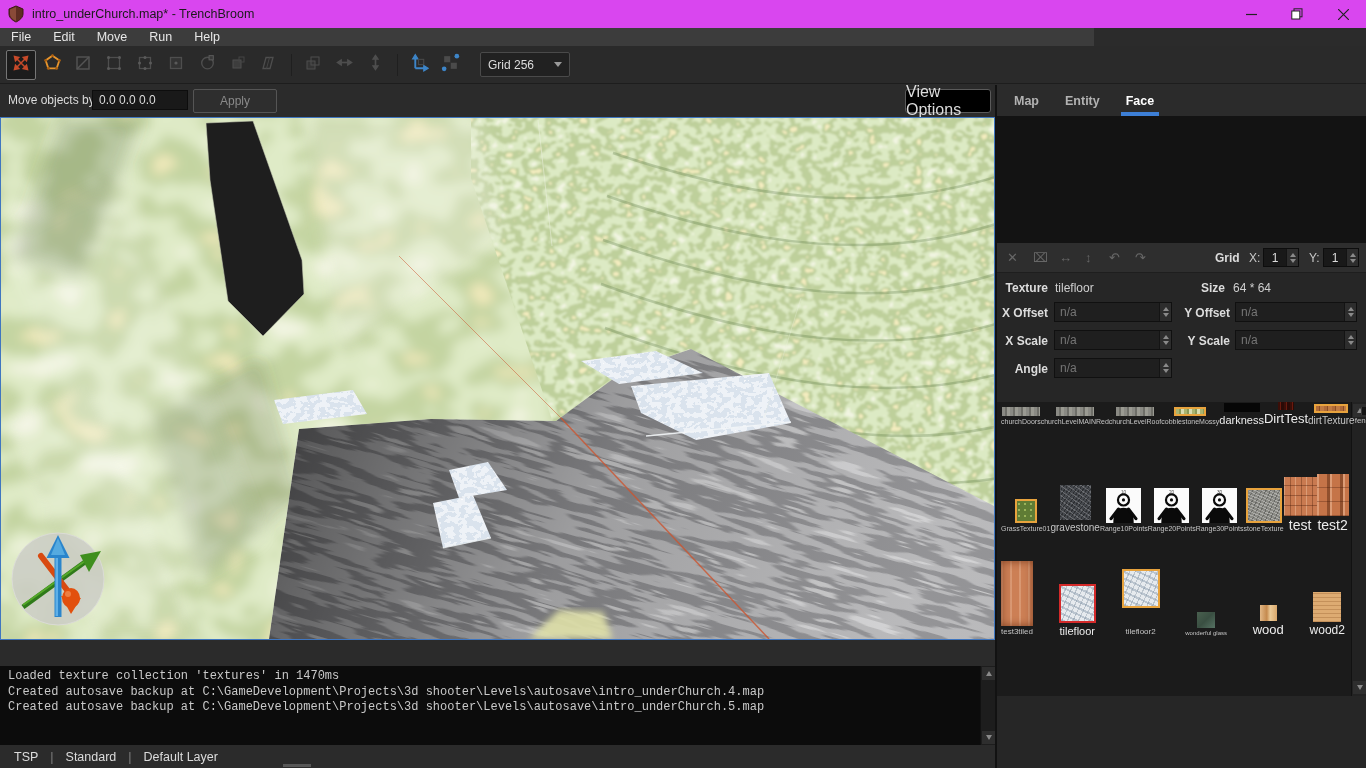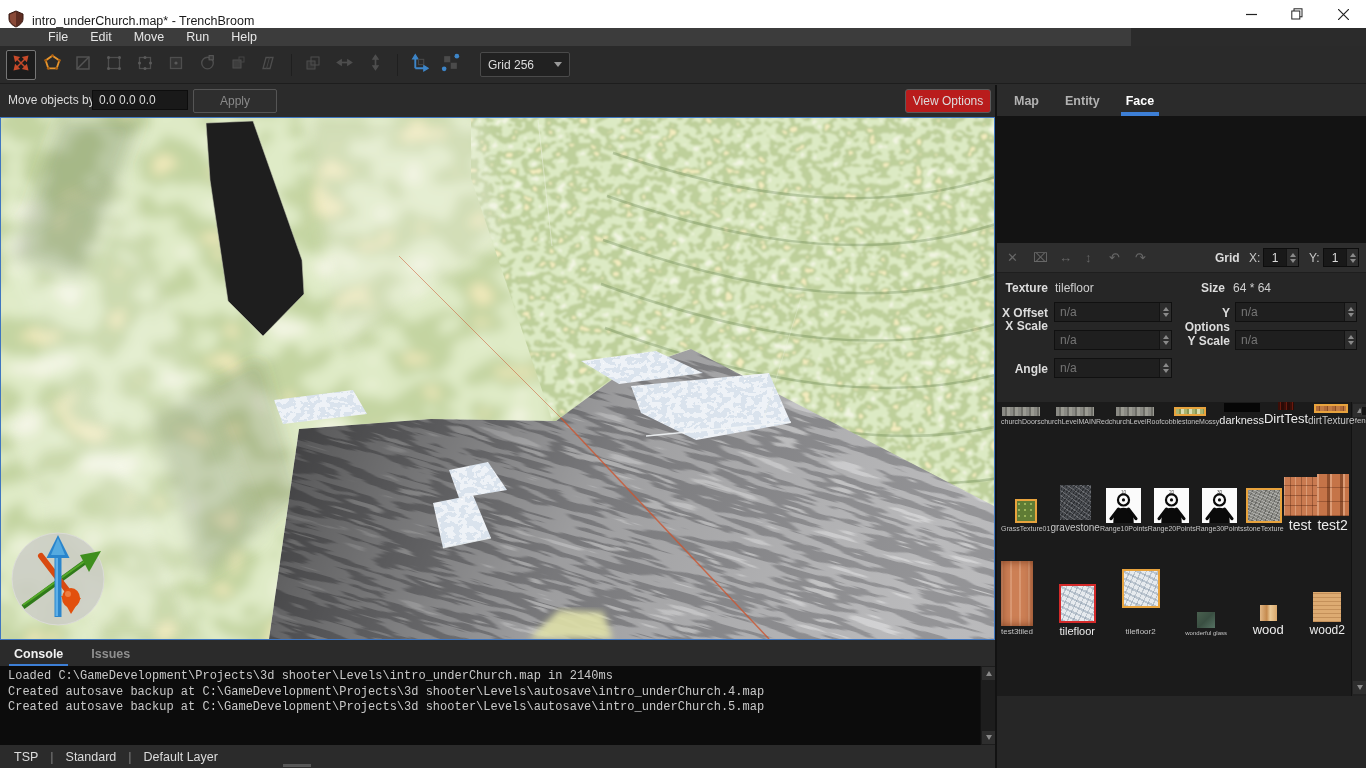--- a/index.html
+++ b/index.html
@@ -1,47 +1,47 @@
 <!DOCTYPE html>
 <html><head>
 <meta charset="utf-8">
 <style>
   html,body{margin:0;padding:0;background:#000;}
   .app{position:relative;width:1366px;height:768px;background:#2b2b2b;overflow:hidden;
        font-family:"Liberation Sans",sans-serif;-webkit-font-smoothing:antialiased;}
 
   
-  .titlebar{position:absolute;left:0;top:0;width:1366px;height:28px;background:#ffffff;display:flex;align-items:flex-end;}
+  .titlebar{position:absolute;left:0;top:0;width:1366px;height:28px;background:#d946ef;display:flex;align-items:center;}
   .title-text{font-size:12.5px;color:#1a1a1a;margin-left:8px;}
   .win-btns{position:absolute;right:0;top:0;height:28px;display:flex;}
   .win-btn{width:46px;height:28px;display:flex;align-items:center;justify-content:center;}
 
   
-  .menubar{position:absolute;left:0;top:28px;width:1094px;height:18px;background:#3c3c3c;display:flex;align-items:center;padding-left:37px;}
+  .menubar{position:absolute;left:0;top:28px;width:1094px;height:18px;background:#3c3c3c;display:flex;align-items:center;}
   .menu-item{padding:0 11px;font-size:12.5px;color:#e6e6e6;line-height:18px;}
 
   
   .toolbar{position:absolute;left:0;top:46px;width:1366px;height:38px;background:#2a2a2a;border-bottom:1px solid #1d1d1d;
            display:flex;align-items:center;padding-left:6px;box-sizing:border-box;}
   .tool-btn{width:30px;height:30px;display:flex;align-items:center;justify-content:center;border-radius:2px;margin-right:1px;}
   .tool-btn.active{background:#1c1c1c;border:1px solid #767676;box-sizing:border-box;}
   .tool-sep{width:1px;height:22px;background:#1f1f1f;margin:0 6px;}
   .grid-dd{margin-left:14px;width:74px;height:23px;background:#212121;border:1px solid #4a4a4a;border-radius:2px;
            color:#dcdcdc;font-size:12px;display:flex;align-items:center;padding:0 7px;justify-content:space-between;}
   .caret-dn{width:0;height:0;border-left:4px solid transparent;border-right:4px solid transparent;border-top:5px solid #9a9a9a;}
 
   
   .subbar{position:absolute;left:0;top:85px;width:995px;height:31px;background:#2b2b2b;}
   .subbar-label{position:absolute;left:8px;top:0;line-height:31px;font-size:12px;color:#dcdcdc;}
   .move-input{position:absolute;left:92px;top:5px;width:82px;height:18px;background:#191919;border:1px solid #0d0d0d;
               color:#dcdcdc;font-size:12px;font-family:"Liberation Sans",sans-serif;padding:0 6px;}
   .apply-btn{position:absolute;left:193px;top:4px;width:82px;height:22px;background:#2e2e2e;border:1px solid #555;
              color:#8a8a8a;font-size:12px;border-radius:2px;display:flex;align-items:center;justify-content:center;}
-  .vo-btn{position:absolute;left:905px;top:4px;width:84px;height:22px;background:#b91c1c;border:1px solid #5a5a5a;
-          color:#dcdcdc;font-size:12px;border-radius:3px;display:flex;align-items:center;justify-content:center;}
+  .vo-btn{position:absolute;left:905px;top:4px;width:84px;height:22px;background:#000000;border:1px solid #5a5a5a;
+          color:#dcdcdc;font-size:16px;border-radius:3px;display:flex;align-items:center;justify-content:center;}
 
   
   .tabbar{position:absolute;left:997px;top:85px;width:369px;height:31px;background:#2b2b2b;display:flex;align-items:center;
           padding-left:17px;box-sizing:border-box;gap:26px;}
   .itab{font-size:12.5px;font-weight:bold;color:#b2b2b2;position:relative;}
   .itab.active{color:#ffffff;}
   .itab.active::after{content:"";position:absolute;left:-5px;right:-5px;bottom:-8px;height:4px;background:#3d7fd6;}
 
   
   .viewport{position:absolute;left:0;top:117px;width:995px;height:523px;border:1px solid #3f76c0;box-sizing:border-box;background:#0a0a0a;}
@@ -452,27 +452,23 @@
         <rect x="54.5" y="438" width="2.5" height="60" fill="#5fb0e8"></rect>
         <polygon points="57,417 45.5,440 68.5,440" fill="#2a85cc"></polygon>
         <polygon points="57,420 50,437 64,437" fill="#55aae0"></polygon>
         <ellipse cx="70" cy="480" rx="9" ry="10" fill="#e2500e"></ellipse>
         <polygon points="70,496 60,478 80,480" fill="#e2500e"></polygon>
         <circle cx="67" cy="476" r="3" fill="#f08a50" opacity="0.8"></circle>
       </g>
     </svg>
   </div>
 
-  <div class="console-tabs">
-    <span class="ctab active">Console</span>
-    <span class="ctab">Issues</span>
-  </div>
 
   <div class="console">
-    <div class="console-line">Loaded C:\GameDevelopment\Projects\3d shooter\Levels\intro_underChurch.map in 2140ms</div>
+    <div class="console-line">Loaded texture collection 'textures' in 1470ms</div>
     <div class="console-line">Created autosave backup at C:\GameDevelopment\Projects\3d shooter\Levels\autosave\intro_underChurch.4.map</div>
     <div class="console-line">Created autosave backup at C:\GameDevelopment\Projects\3d shooter\Levels\autosave\intro_underChurch.5.map</div>
     <div class="vscroll">
       <div class="vs-btn" style="top:1px;">
           <span class="arr-up"></span>
         </div>
       <div class="vs-btn" style="bottom:1px;top:auto;">
           <span class="arr-dn"></span>
         </div>
     </div>
@@ -525,30 +521,30 @@
       <span class="fa-value" style="left:236px;top:8px;">64 * 64</span>
 
       <span class="fa-label" style="left:0;top:33px;width:51px;">X Offset</span>
       <div class="field" style="left:57px;top:29px;width:118px;">
         <input value="n/a" style="">
         <span class="spin">
             <span class="u"></span>
             <span class="d"></span>
           </span>
       </div>
-      <span class="fa-label" style="left:186px;top:33px;width:47px;">Y Options</span>
+      <span class="fa-label" style="left:186px;top:33px;width:47px;">Y Offset</span>
       <div class="field" style="left:238px;top:29px;width:122px;">
         <input value="n/a" style="">
         <span class="spin">
             <span class="u"></span>
             <span class="d"></span>
           </span>
       </div>
 
-      <span class="fa-label" style="left:0;top:46px;width:51px;">X Scale</span>
+      <span class="fa-label" style="left:0;top:61px;width:51px;">X Scale</span>
       <div class="field" style="left:57px;top:57px;width:118px;">
         <input value="n/a" style="">
         <span class="spin">
             <span class="u"></span>
             <span class="d"></span>
           </span>
       </div>
       <span class="fa-label" style="left:186px;top:61px;width:47px;">Y Scale</span>
       <div class="field" style="left:238px;top:57px;width:122px;">
         <input value="n/a" style="">

